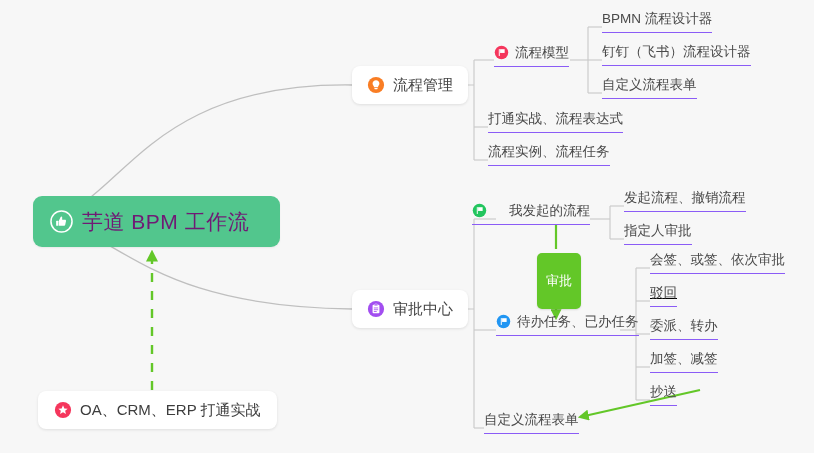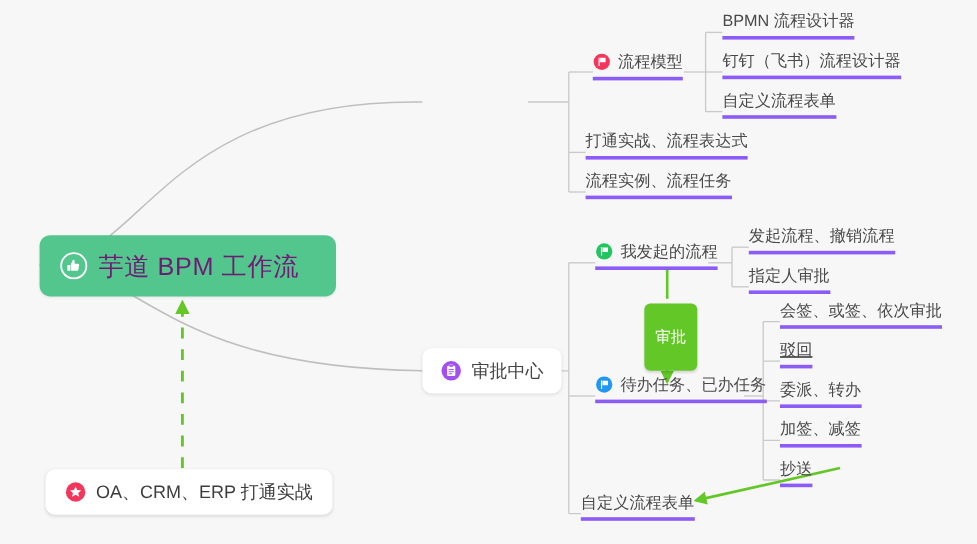--- a/index.html
+++ b/index.html
@@ -89,21 +89,21 @@
     padding: 0 16px;
   }
   #node-integration .node-label { font-size: 15px; color: #3d3d3d; }
 
   
   .leaf-node {
     position: absolute;
     display: flex;
     align-items: center;
     box-sizing: border-box;
-    border-bottom: 3px solid #8b5cf6;
+    border-bottom: 1px solid #8b5cf6;
     padding-bottom: 4px;
     height: 24px;
     white-space: nowrap;
   }
   .leaf-node .node-label {
     font-size: 13.5px;
     color: #4a4a4a;
     white-space: nowrap;
   }
   .leaf-node .node-icon {
@@ -116,21 +116,21 @@
 
   
   #leaf-process-model  { left: 494px; top: 43px; }
   #leaf-bpmn-designer  { left: 602px; top: 9px; }
   #leaf-dingtalk-designer { left: 602px; top: 42px; }
   #leaf-custom-form    { left: 602px; top: 75px; }
   #leaf-listener-expr  { left: 488px; top: 109px; }
   #leaf-instance-task  { left: 488px; top: 142px; }
 
   
-  #leaf-my-initiated   { left: 496px; top: 201px; }
+  #leaf-my-initiated   { left: 472px; top: 201px; gap: 16px; }
   #leaf-start-cancel   { left: 624px; top: 188px; }
   #leaf-assignee-approve { left: 624px; top: 221px; }
   #leaf-todo-done      { left: 496px; top: 312px; }
   #leaf-countersign    { left: 650px; top: 250px; }
   #leaf-reject         { left: 650px; top: 283px; text-decoration: underline; }
   #leaf-delegate       { left: 650px; top: 316px; }
   #leaf-add-remove-sign { left: 650px; top: 349px; }
   #leaf-cc             { left: 650px; top: 382px; }
   #leaf-cc-my-process  { left: 484px; top: 410px; }
 
@@ -208,20 +208,30 @@
     <svg class="root-icon" viewBox="0 0 24 24">
       <circle cx="12" cy="12" r="11" fill="none" stroke="#ffffff" stroke-width="1.6"></circle>
       <path d="M9.2 11.2 L11.1 7.2 C11.4 6.4 12.6 6.5 12.7 7.4 L12.7 10.2 L15.6 10.2
                C16.4 10.2 16.9 10.9 16.7 11.6 L15.9 15.4 C15.8 16 15.3 16.4 14.7 16.4
                L9.2 16.4 Z" fill="#ffffff"></path>
       <rect x="6.4" y="11.2" width="2.3" height="5.2" rx="0.6" fill="#ffffff"></rect>
     </svg>
     <span class="root-label">芋道 BPM 工作流</span>
   </div>
 
+  <div class="card-node" id="node-process-mgmt">
+    <svg class="node-icon" viewBox="0 0 20 20">
+      <circle cx="10" cy="10" r="9" fill="#f97d24"></circle>
+      <path d="M10 4.6 C12.2 4.6 13.8 6.2 13.8 8.2 C13.8 9.6 13 10.5 12.4 11.2
+               L12.4 12.4 L7.6 12.4 L7.6 11.2 C7 10.5 6.2 9.6 6.2 8.2
+               C6.2 6.2 7.8 4.6 10 4.6 Z" fill="#ffffff"></path>
+      <rect x="8.1" y="13.2" width="3.8" height="1.5" rx="0.7" fill="#ffffff"></rect>
+    </svg>
+    <span class="node-label">流程管理</span>
+  </div>
 
   <div class="card-node" id="node-approval-center">
     <svg class="node-icon" viewBox="0 0 20 20">
       <circle cx="10" cy="10" r="9" fill="#a24ef0"></circle>
       <rect x="6.2" y="5.4" width="7.6" height="9.4" rx="1.1" fill="#ffffff"></rect>
       <rect x="8.2" y="4.2" width="3.6" height="2.1" rx="0.8" fill="#ffffff"></rect>
       <rect x="8.2" y="4.6" width="3.6" height="1.6" rx="0.6" fill="#a24ef0"></rect>
       <rect x="7.6" y="8.4" width="4.8" height="0.9" fill="#a24ef0"></rect>
       <rect x="7.6" y="10.4" width="4.8" height="0.9" fill="#a24ef0"></rect>
       <rect x="7.6" y="12.3" width="3.2" height="0.9" fill="#a24ef0"></rect>

